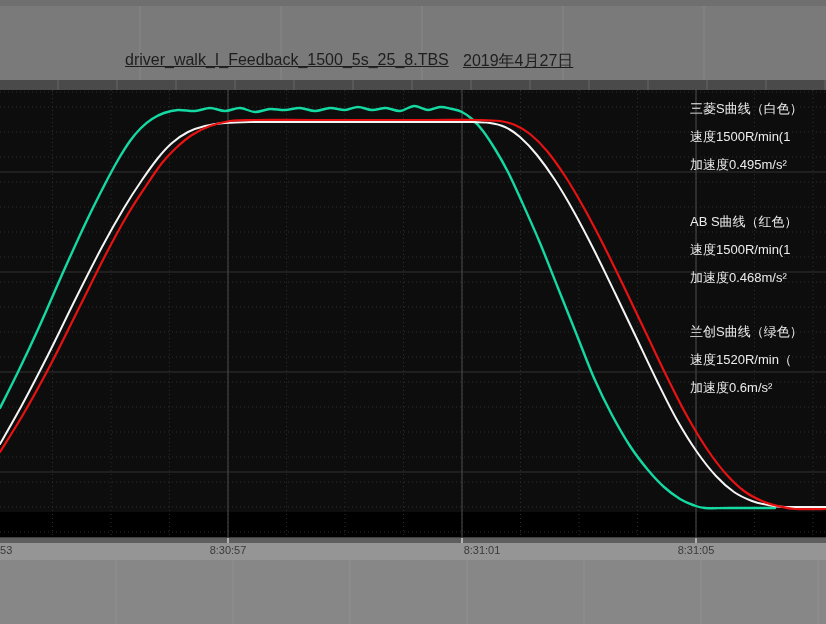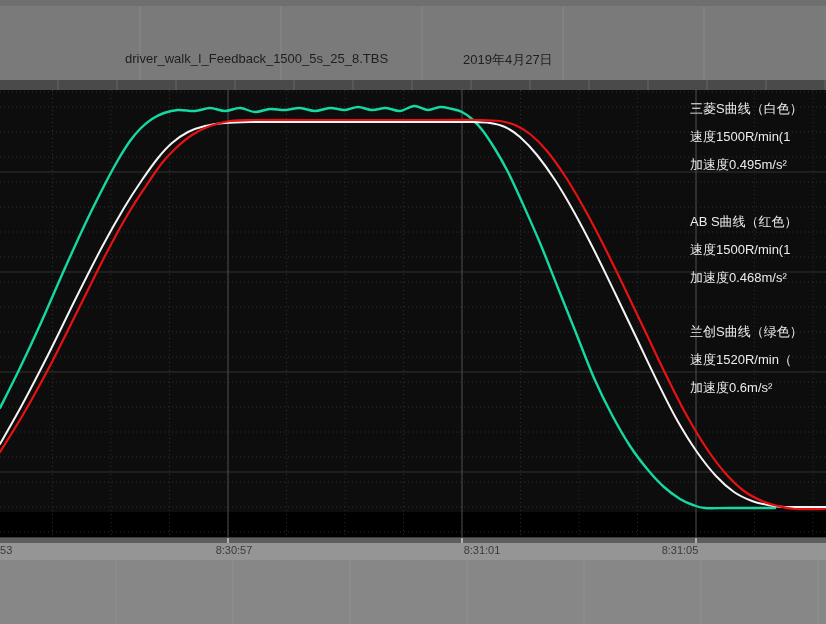--- a/index.html
+++ b/index.html
@@ -10,21 +10,21 @@
   }
   
   .header{
     position:absolute;left:0;top:0;width:826px;height:80px;background:#7a7a7a;
     background-image:
       linear-gradient(#6f6f6f,#6f6f6f),
       repeating-linear-gradient(90deg,transparent 0 139px,rgba(255,255,255,.05) 139px 141px);
     background-size:100% 6px,100% 100%;
     background-repeat:no-repeat;
   }
-  .title-line{position:absolute;top:51px;font-size:13px;color:#1e1e1e;white-space:nowrap;}
+  .title-line{position:absolute;top:51px;font-size:16px;color:#1e1e1e;white-space:nowrap;text-decoration:underline;}
   .file-title{left:125px;}
   .record-date{left:463px;}
   .subband{position:absolute;left:0;top:80px;width:826px;height:10px;background:#4a4a4a;
     background-image:repeating-linear-gradient(90deg,transparent 0 57px,rgba(255,255,255,.08) 57px 59px);}
   
   .plot{position:absolute;left:0;top:90px;width:826px;height:447px;background:#be185d;}
   .plot svg{position:absolute;left:0;top:0;}
   
   .legend{position:absolute;left:690px;top:0;width:200px;color:#ececec;font-size:13px;}
   .legend-block{position:absolute;left:0;width:200px;}
@@ -119,22 +119,22 @@
         <div class="legend-line">速度1520R/min（</div>
         <div class="legend-line">加速度0.6m/s²</div>
       </div>
     </div>
   </div>
 
   <div class="axis">
     <div class="tickbar"></div>
   <span class="x-tick-label" style="left: -6px;">8:30:53</span>
       <div class="tick-mark" style="left: 227px;"></div>
-      <span class="x-tick-label" style="left: 234px;">8:30:57</span>
+      <span class="x-tick-label" style="left: 228px;">8:30:57</span>
       <div class="tick-mark" style="left: 461px;"></div>
       <span class="x-tick-label" style="left: 482px;">8:31:01</span>
       <div class="tick-mark" style="left: 695px;"></div>
-      <span class="x-tick-label" style="left: 680px;">8:31:05</span>
+      <span class="x-tick-label" style="left: 696px;">8:31:05</span>
     </div>
 
   <div class="footer"></div>
 
 </div>
 
 </body></html>

